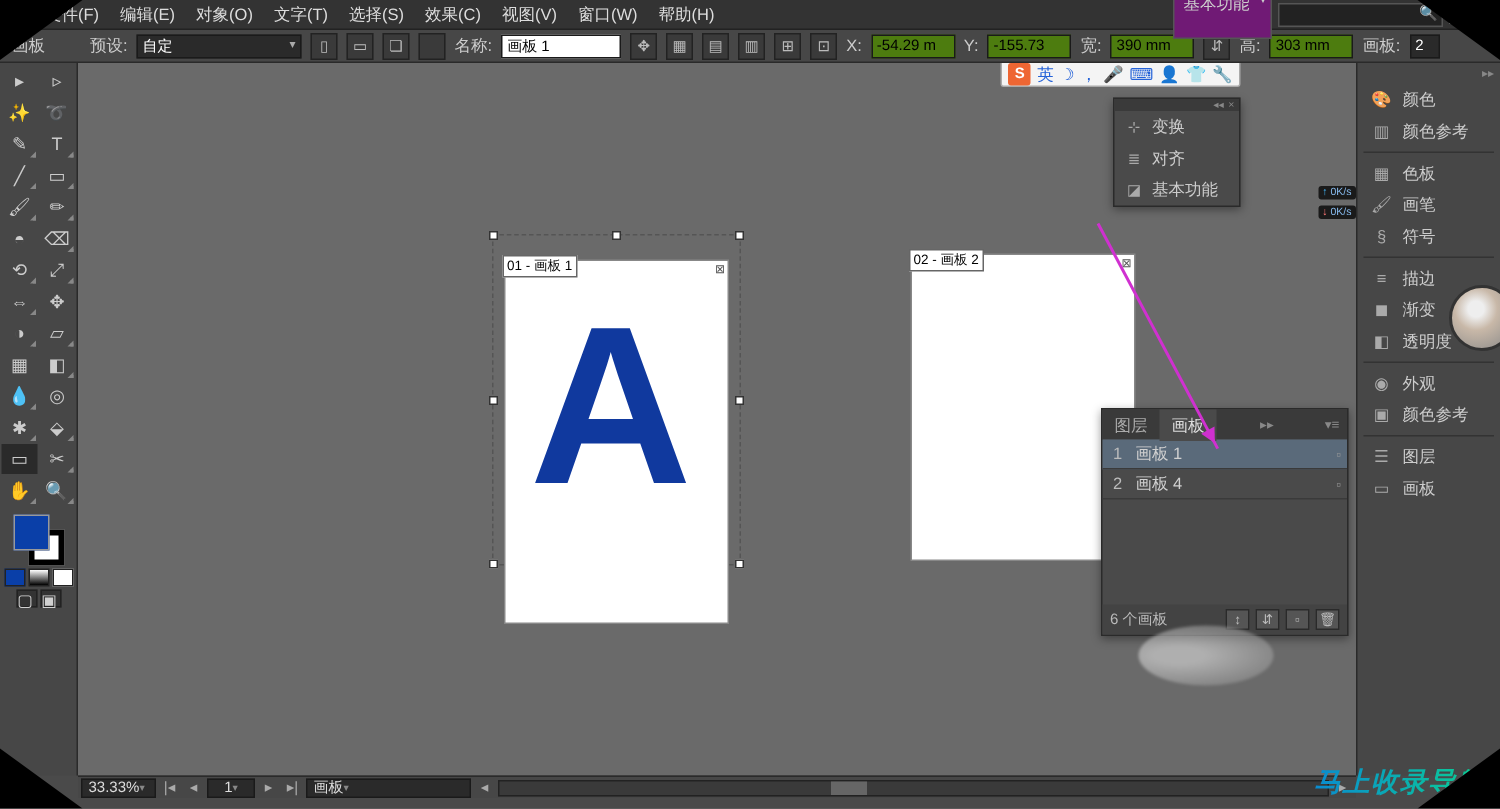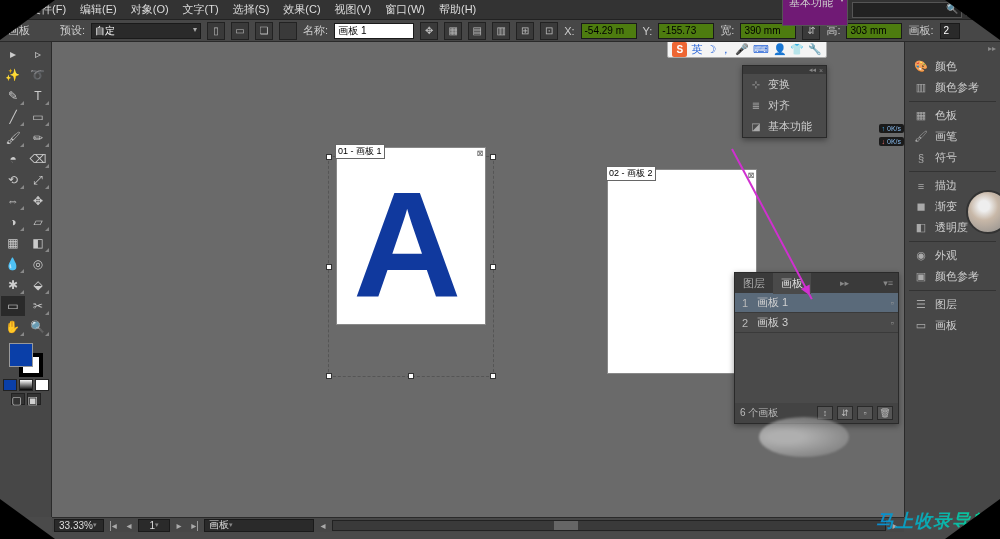--- a/index.html
+++ b/index.html
@@ -54,21 +54,21 @@
   .fill-stroke { width:34px; height:34px; position:relative;}
   .fill-sq { position:absolute; top:0; left:0; width:24px; height:24px; background:#0a3fa8; border:1px solid #999;}
   .stroke-sq { position:absolute; bottom:0; right:0; width:24px; height:24px; background:#fff; border:4px solid #000;}
   .mini-sw-row { display:flex; gap:2px;}
   .mini-sw { width:14px; height:12px; background:#333; border:1px solid #222;}
 
   .canvas-wrap { flex:1; position:relative; background:#6a6a6a; overflow:hidden;}
   .canvas { position:absolute; inset:0; }
   
   .artboard { position:absolute; background:#fff; box-shadow:0 0 0 1px #888;}
-  .ab1 { left:285px; top:106px; width:148px; height:176px;text-align:right; }
+  .ab1 { left:285px; top:132px; width:148px; height:241px;text-align:right; }
   .ab2 { left:556px; top:128px; width:148px; height:203px; }
   .ab-label { position:absolute; top:-2px; left:-2px; background:#fff; border:1px solid #666; color:#000; font-size:9px; padding:0 2px; transform:translateY(-2px);}
   .ab-close { position:absolute; top:0; right:0; width:10px; height:10px; font-size:8px; color:#555; display:flex; align-items:center; justify-content:center;}
   
   .sel-box { position:absolute; left:276px; top:114px; width:166px; height:221px; border:1px dashed #555;}
   .handle { position:absolute; width:6px; height:6px; background:#fff; border:1px solid #333;}
   .h-tl{top:-3px;left:-3px}.h-tr{top:-3px;right:-3px}.h-bl{bottom:-3px;left:-3px}.h-br{bottom:-3px;right:-3px}
   .h-tc{top:-3px;left:calc(50% - 3px)}.h-bc{bottom:-3px;left:calc(50% - 3px)}
   .h-ml{top:calc(50% - 3px);left:-3px}.h-mr{top:calc(50% - 3px);right:-3px}
   .h-cc{top:calc(50% - 3px);left:calc(50% - 3px)}
@@ -314,21 +314,21 @@
           <div class="menu-ic">▸▸</div>
           <div class="menu-ic">▾≡</div>
         </div>
         <div class="ab-list-row sel">
           <span class="num">1</span>
           <span>画板 1</span>
           <span class="ic">▫</span>
         </div>
         <div class="ab-list-row">
           <span class="num">2</span>
-          <span>画板 3</span>
+          <span>画板 4</span>
           <span class="ic">▫</span>
         </div>
         <div class="ab-empty"></div>
         <div class="ab-panel-foot">
           <span>6 个画板</span>
           <span class="sp"></span>
           <div class="btn">↕</div>
           <div class="btn">⇵</div>
           <div class="btn">▫</div>
           <div class="btn">🗑</div>

